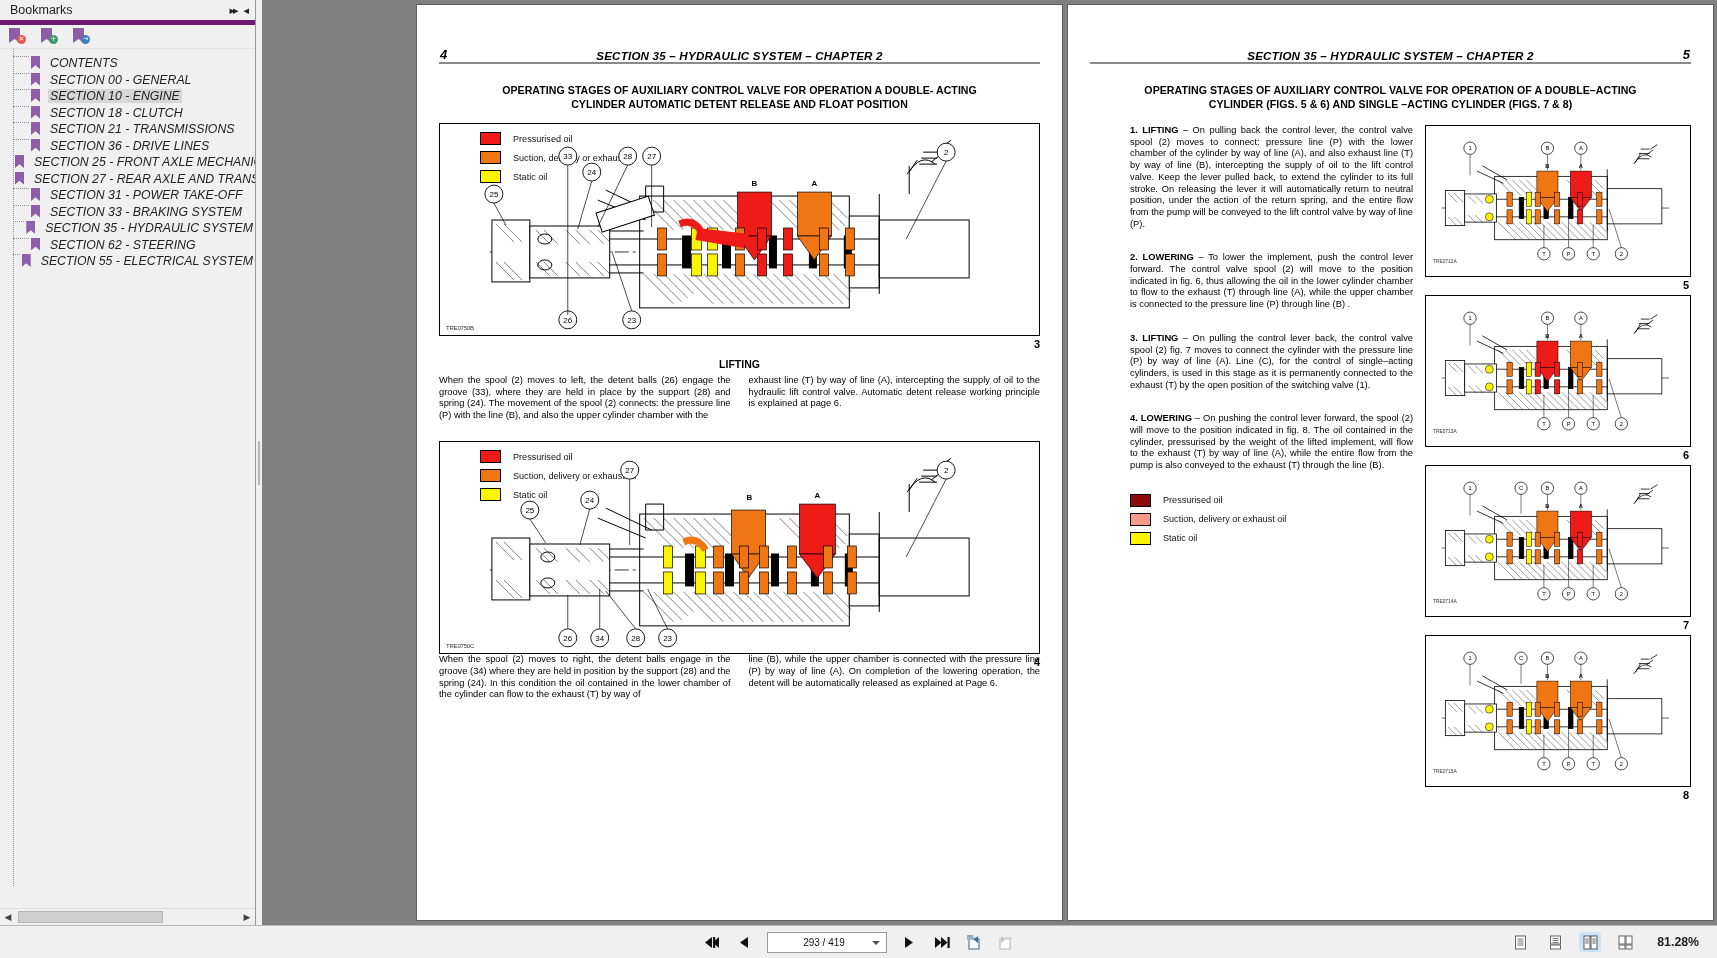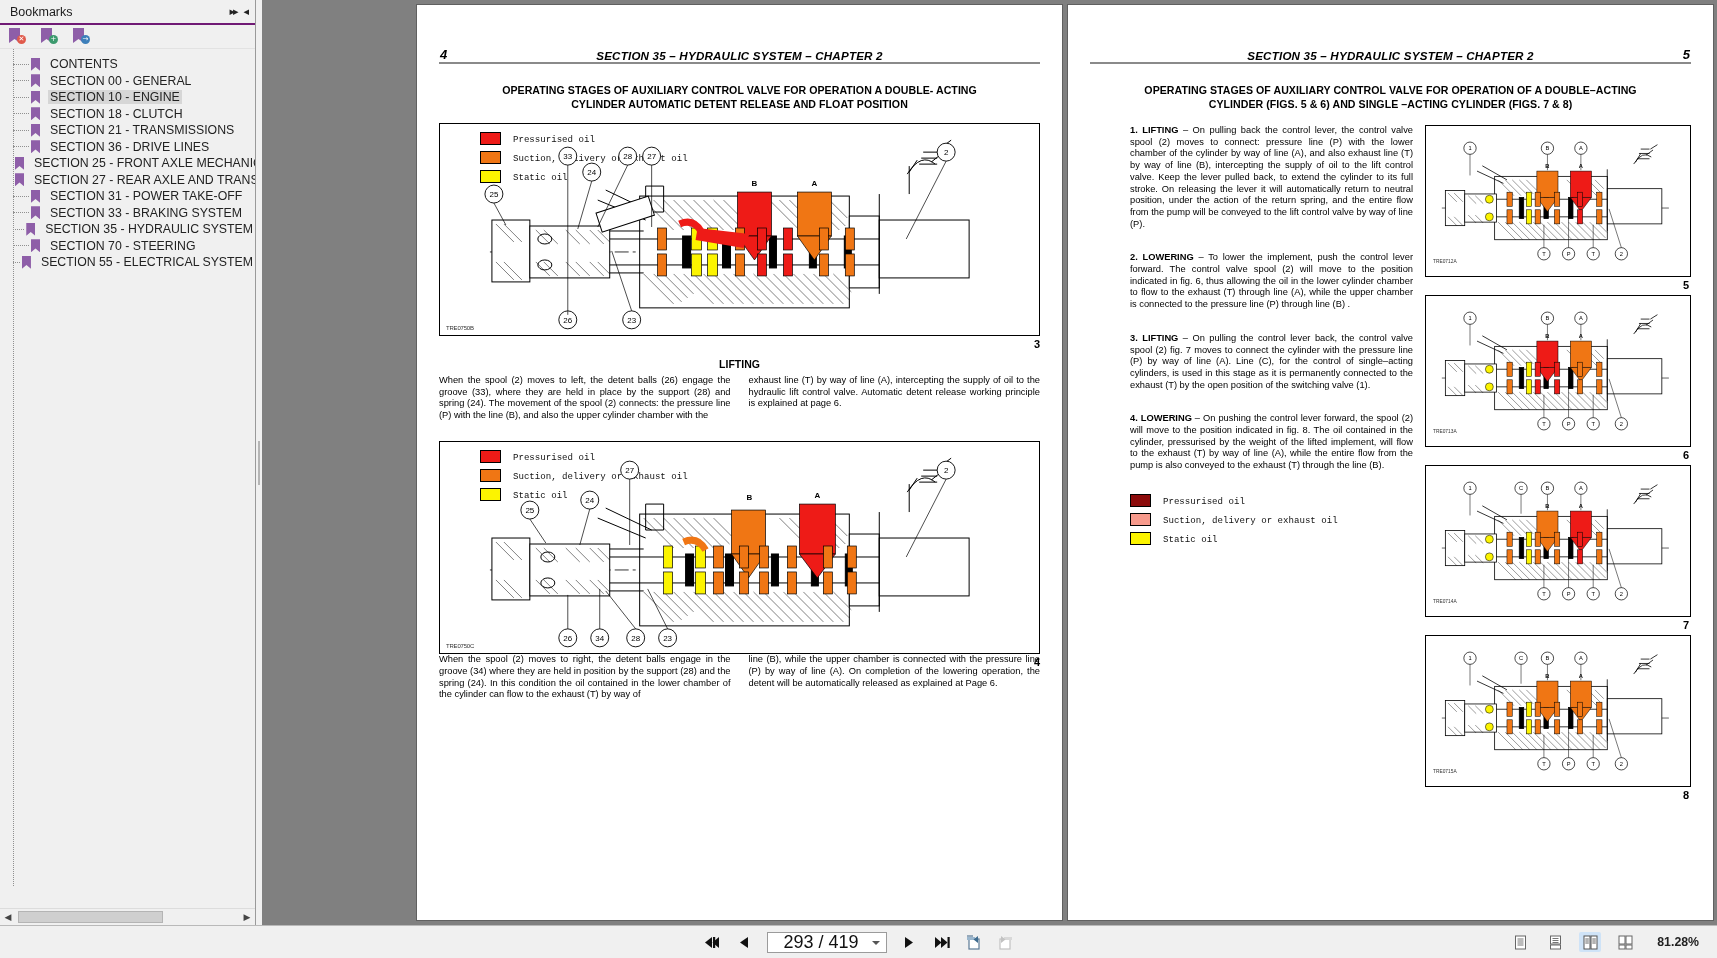--- a/index.html
+++ b/index.html
@@ -19,21 +19,21 @@
     width: 256px; height: 925px;
     background: #f0f0f0;
     border-right: 1px solid #9a9a9a;
     display: flex; flex-direction: column;
   }
   .sb-header {
     height: 25px; min-height: 25px;
     background: #f0f0f0;
     display: flex; align-items: center;
     padding: 0 4px 0 10px;
-    border-bottom: 2px solid #701a75;
+    border-bottom: 5px solid #701a75;
     position: relative;
   }
   .sb-title { font-size: 12.5px; color: #1c1c1c; }
   .sb-hdr-icons { margin-left: auto; display: flex; align-items: center; gap: 7px; padding-right: 4px; }
   .dblarrow { font-size: 11px; color: #222; line-height: 1; letter-spacing: -2px; cursor: pointer; }
 
   .sb-toolbar {
     height: 24px; min-height: 24px;
     background: #f0f0f0;
     display: flex; align-items: center;
@@ -56,23 +56,23 @@
   .badge.red { background: #e05a4b; }
   .badge.green { background: #3c9a6e; }
   .badge.blue { background: #3d7fba; }
 
   .sb-tree {
     flex: 1; overflow: hidden;
     background: #f0f0f0;
     padding-top: 7px; position: relative;
   }
   .tree-row {
-    display: flex; align-items: center;
+    display: flex; align-items: flex-start;
     height: 16.5px; padding-left: 13px;
-    cursor: pointer; position: relative;
+    cursor: pointer; position: relative; font-style: italic;
   }
   .dotline { width: 16px; height: 1px; border-top: 1px dotted #909090; margin-right: 2px; }
   .bm-flag {
     width: 9px; height: 13px; margin-right: 8px; flex: none;
     background: #8e5ea8;
     clip-path: polygon(0 0, 100% 0, 100% 100%, 50% 72%, 0 100%);
   }
   .tree-label {
     font-size: 12.3px; color: #222; white-space: nowrap;
     padding: 0 2px;
@@ -150,21 +150,21 @@
     line-height: 14px; letter-spacing: .05px;
     padding: 0 6px;
   }
 
   
   .figbox {
     position: relative; border: 1px solid #000; background: #fff;
     margin-top: 12px;
   }
   .fig-legend { position: absolute; left: 40px; top: 8px; }
-  .leg-row { display: flex; align-items: flex-end; margin-bottom: 6px; font-family: Liberation Mono, monospace; }
+  .leg-row { display: flex; align-items: center; margin-bottom: 6px; }
   .leg-sw { width: 21px; height: 13px; border: 1px solid #000; margin-right: 12px; flex: none; }
   .leg-txt { font-size: 9.1px; color: #111; white-space: nowrap; }
   .fig-code {
     position: absolute; left: 6px; bottom: 4px;
     font-size: 6px; color: #333; font-family: "Liberation Sans", sans-serif;
     letter-spacing: -.2px;
   }
   .fig-num {
     position: absolute; right: -1px; font-size: 11px; font-weight: bold; color: #000;
   }
@@ -214,22 +214,23 @@
   }
   .navbtn.dis { color: #b0b0b0; cursor: default; }
   .pagebox {
     position: relative;
     width: 120px; height: 21px;
     border: 1px solid #9b9b9b; background: #fff;
     display: flex; align-items: center;
   }
   .pagebox input {
     border: 0; outline: none; background: transparent;
-    font-size: 18px; color: #111; width: 92px; padding-left: 16px;
+    font-size: 10px; color: #111; width: 92px; padding-left: 23px;
     font-family: "Liberation Sans", sans-serif;
+    text-align: center;
   }
   .pagebox .caret {
     position: absolute; right: 6px; top: 8px;
     width: 0; height: 0; border-left: 4px solid transparent;
     border-right: 4px solid transparent; border-top: 4px solid #555; cursor: pointer;
   }
   .bb-right {
     position: absolute; right: 18px; display: flex; align-items: center; gap: 13px;
   }
   .viewbtn {
@@ -323,21 +324,21 @@
             <span class="tree-label">SECTION 33 - BRAKING SYSTEM</span>
           </div>
           <div class="tree-row">
             <span class="dotline"></span>
             <span class="bm-flag"></span>
             <span class="tree-label">SECTION 35 - HYDRAULIC SYSTEM</span>
           </div>
           <div class="tree-row">
             <span class="dotline"></span>
             <span class="bm-flag"></span>
-            <span class="tree-label">SECTION 70 - STEERING</span>
+            <span class="tree-label">SECTION 62 - STEERING</span>
           </div>
           <div class="tree-row">
             <span class="dotline"></span>
             <span class="bm-flag"></span>
             <span class="tree-label">SECTION 55 - ELECTRICAL SYSTEM</span>
           </div>
         </div>
     </div>
 
     <div class="sb-hscroll">

